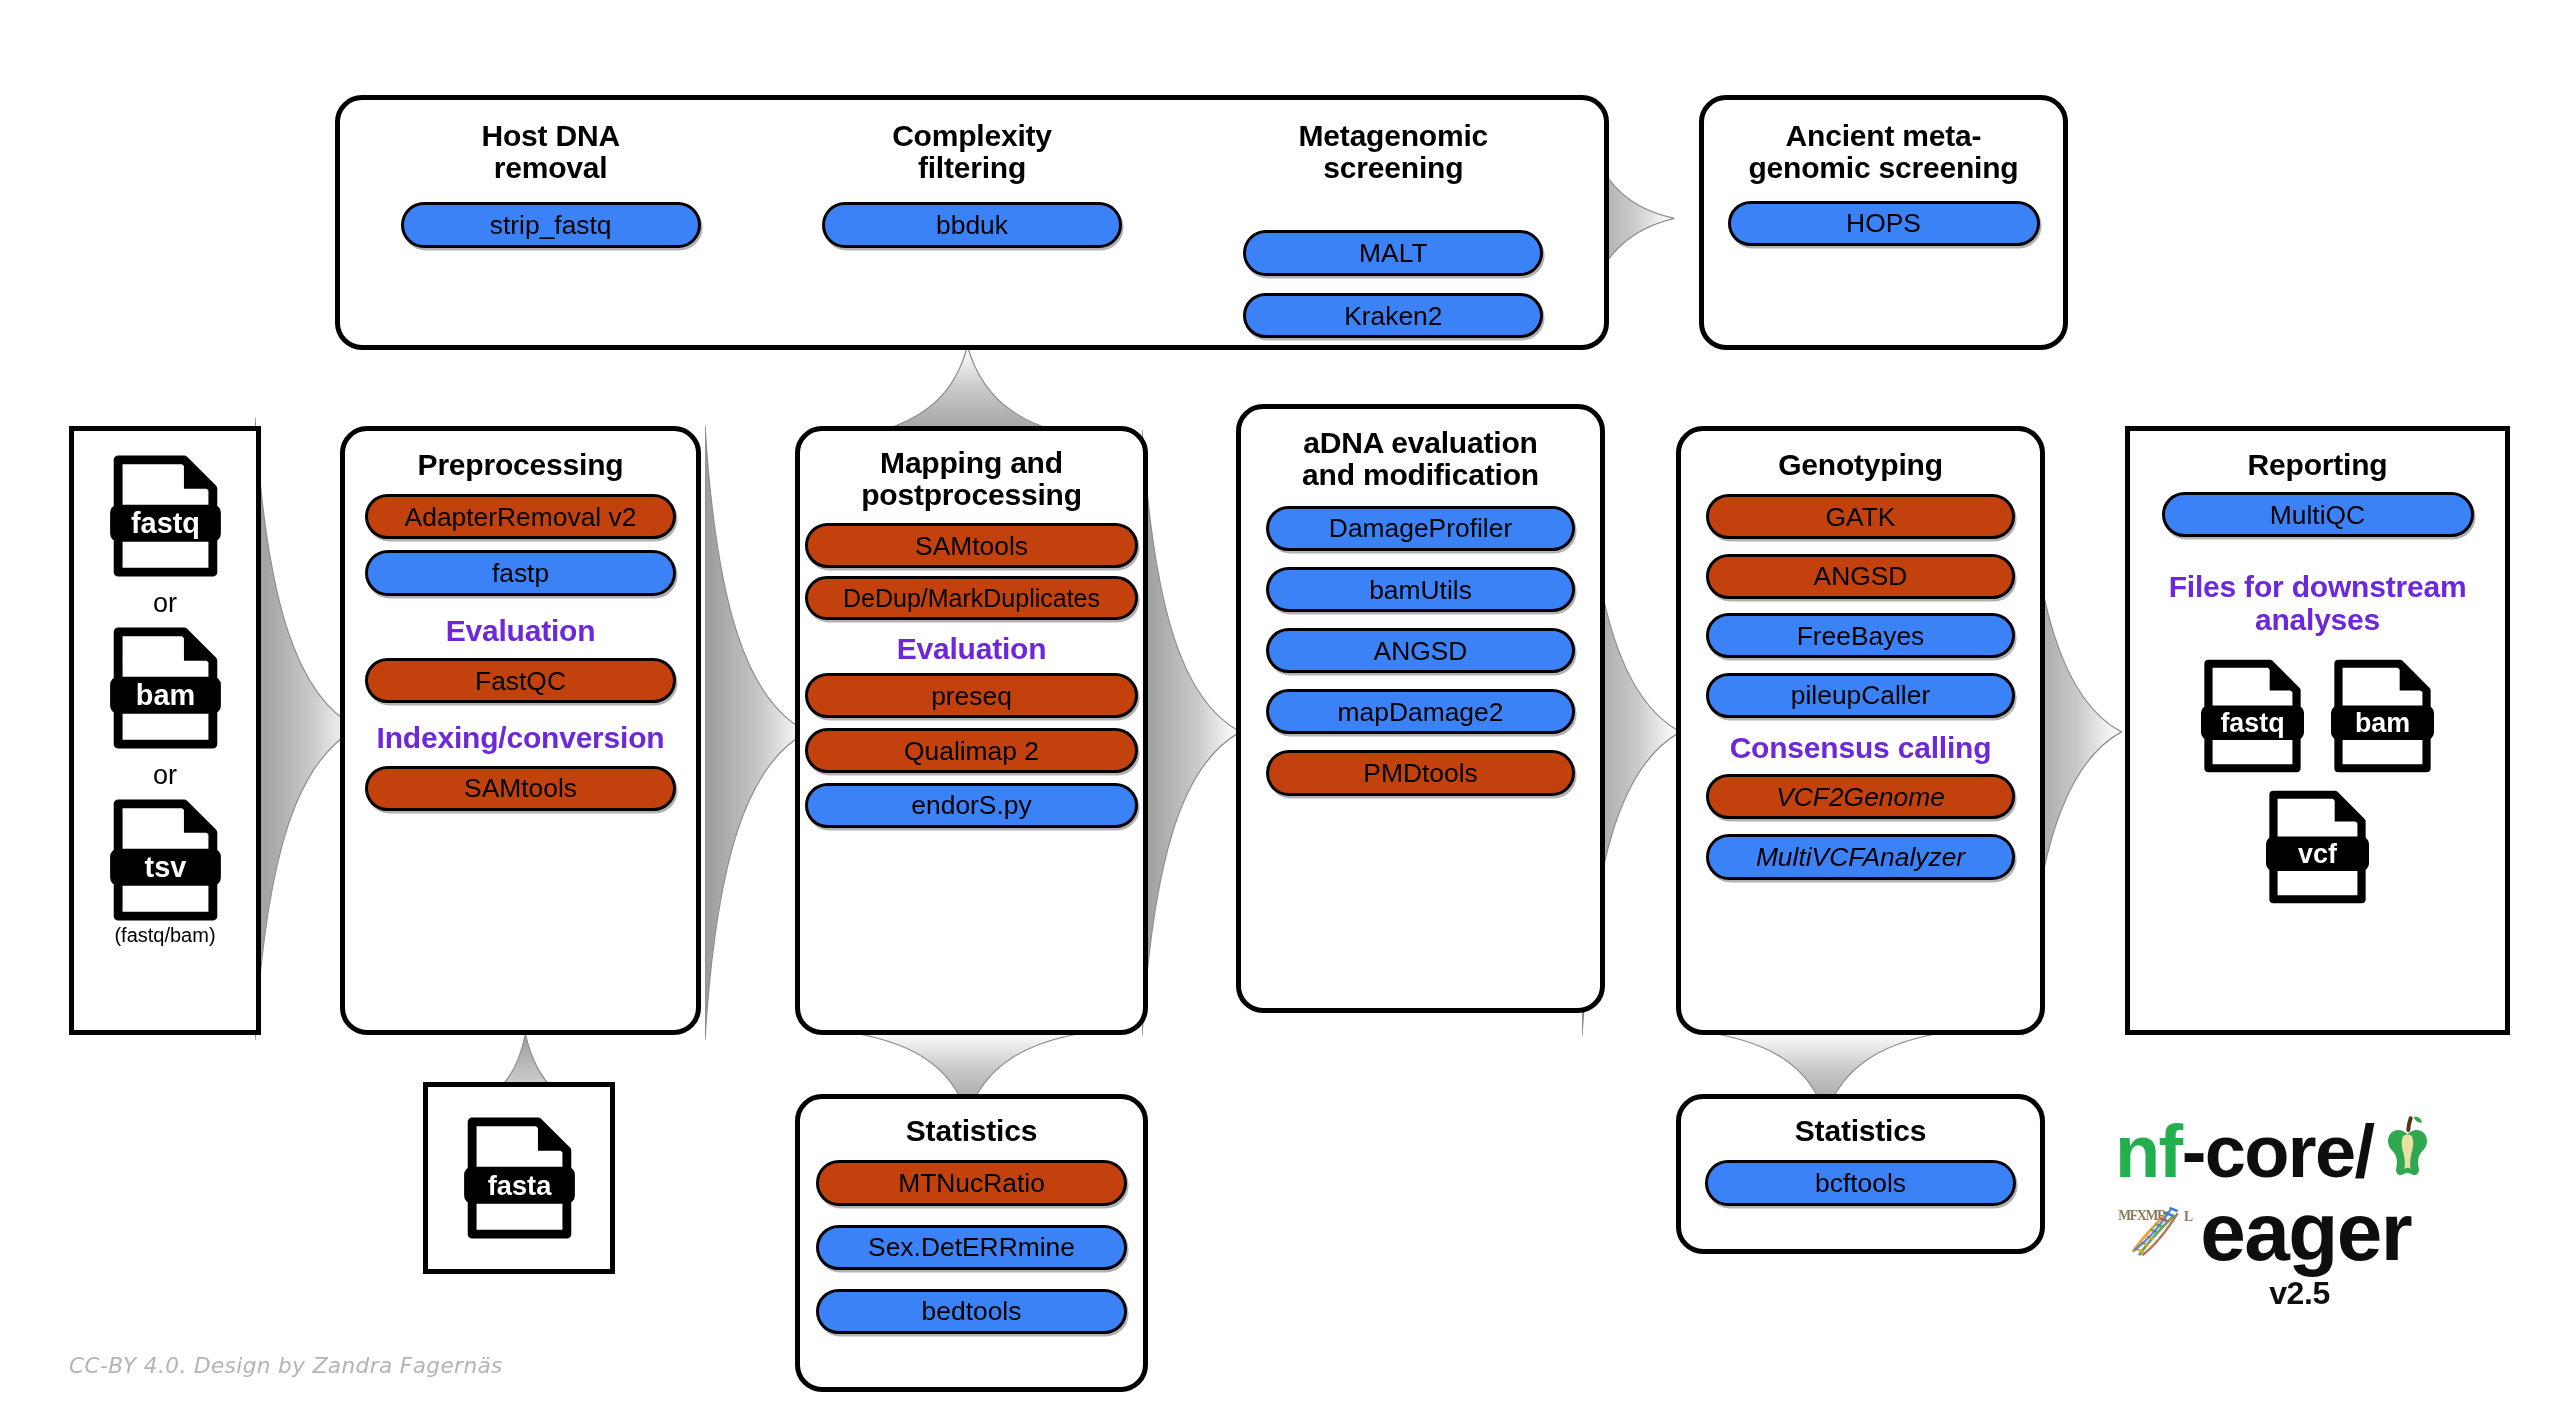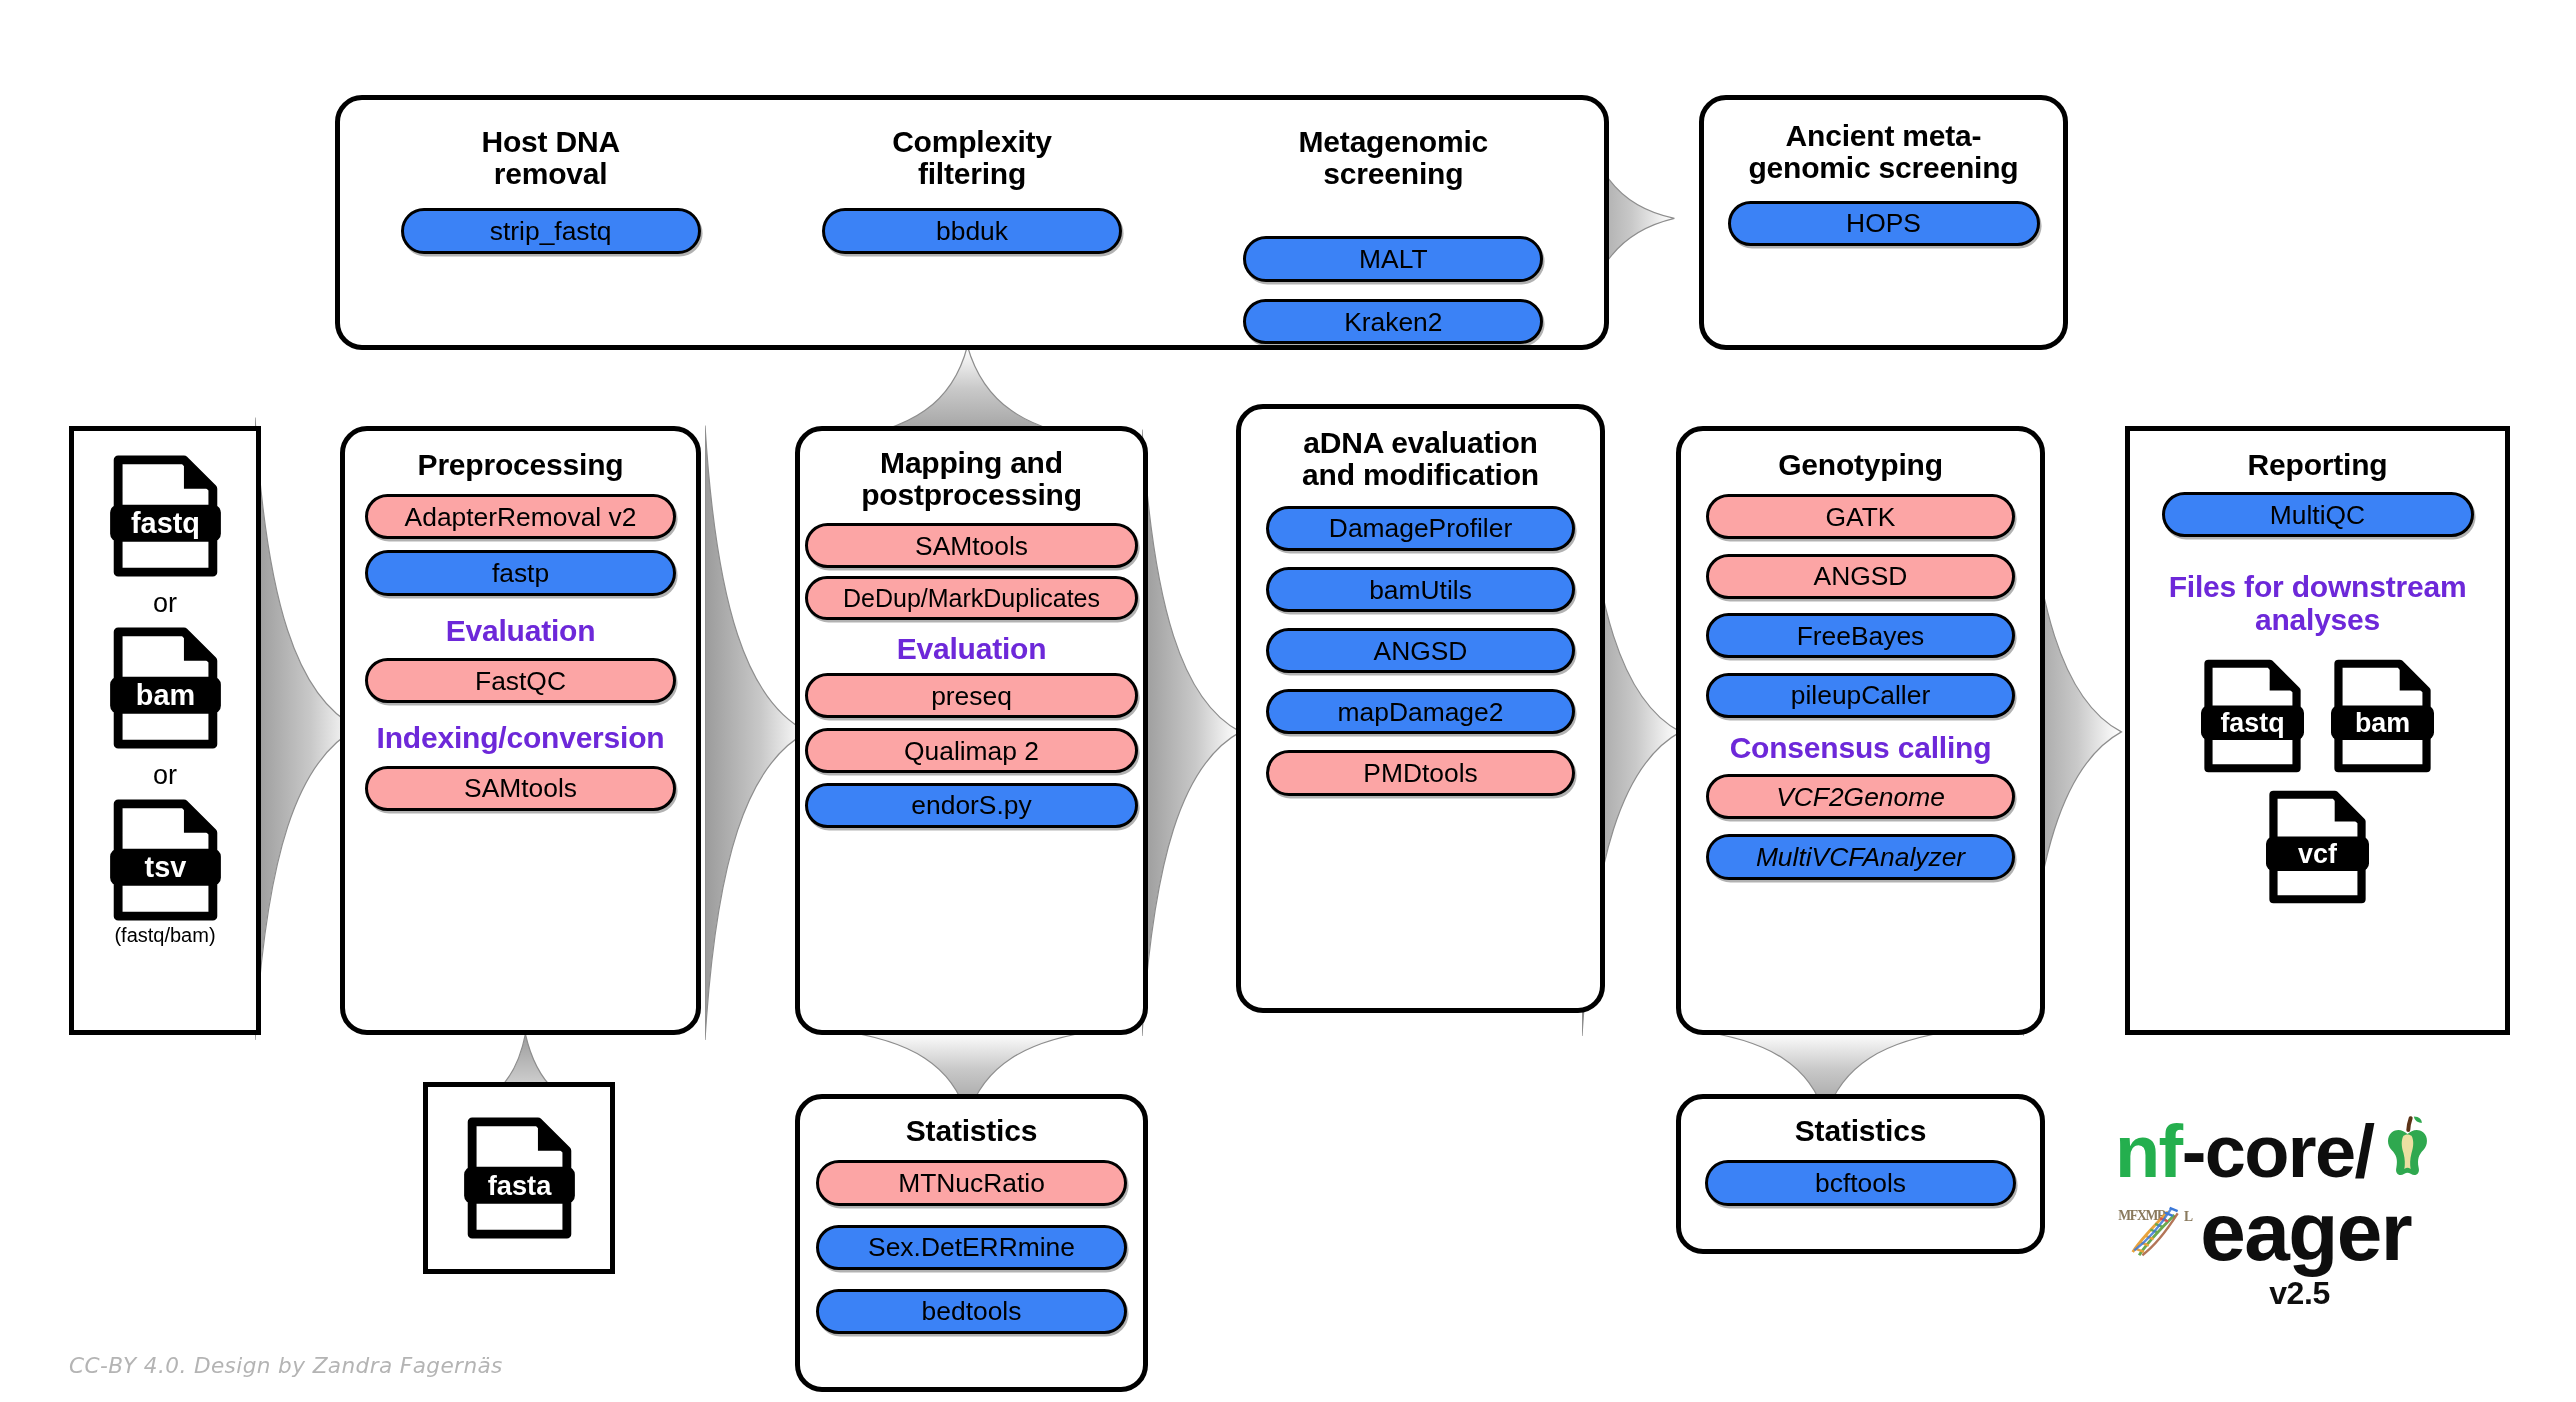--- a/index.html
+++ b/index.html
@@ -40,21 +40,21 @@
     font-size: 30px;
     line-height: 1.08;
     color:#6d28d9;
     letter-spacing:-0.2px;
   }
 
   
   .pill {
     border: 3.2px solid #000;
     border-radius: 800px;
-    background: #fca5a5;
+    background: #c2410c;
     color:#000;
     font-size: 26.4px;
     line-height: 1.06;
     text-align:center;
     display:flex;
     align-items:center;
     justify-content:center;
     padding: 5.6px 8px;
     min-height: 42px;
     box-shadow: 1.6px 2.4px 0 rgba(0,0,0,0.30);
@@ -168,21 +168,21 @@
 
   <svg class="arrow" style="left:833px; top:1030px;" width="272" height="88" viewBox="0 0 340 110">
     <path d="M0,0 C100,12 150,46 168,108 C188,46 238,12 338,0 Z" fill="url(#gradV)" stroke="#8d8d8d" stroke-width="1.5"></path>
   </svg>
 
   <svg class="arrow" style="left:1691px; top:1030px;" width="272" height="88" viewBox="0 0 340 110">
     <path d="M0,0 C100,12 150,46 168,108 C188,46 238,12 338,0 Z" fill="url(#gradV)" stroke="#8d8d8d" stroke-width="1.5"></path>
   </svg>
 
   <div class="stage-box" style="left:335px; top:95px; width:1274px; height:255px;">
-    <div style="position:absolute; left:0; top:6px; width:100%; height:100%; display:flex;">
+    <div style="position:absolute; left:0; top:0; width:100%; height:100%; display:flex;">
 
       <div style="flex:1; display:flex; flex-direction:column; align-items:center; padding-top:20px;">
         <div class="stage-title">
           <span>Host DNA</span><br>
           <span>removal</span>
         </div>
         <div class="pill-stack" style="margin-top:17.6px; width:300px;">
           <div class="pill green">strip_fastq</div>
         </div>
       </div>

